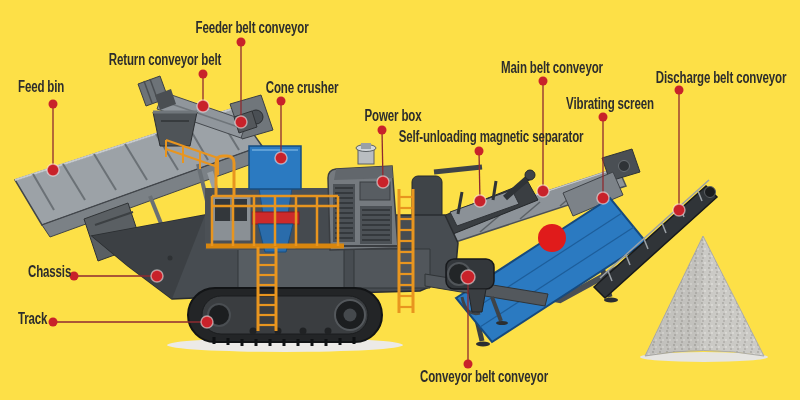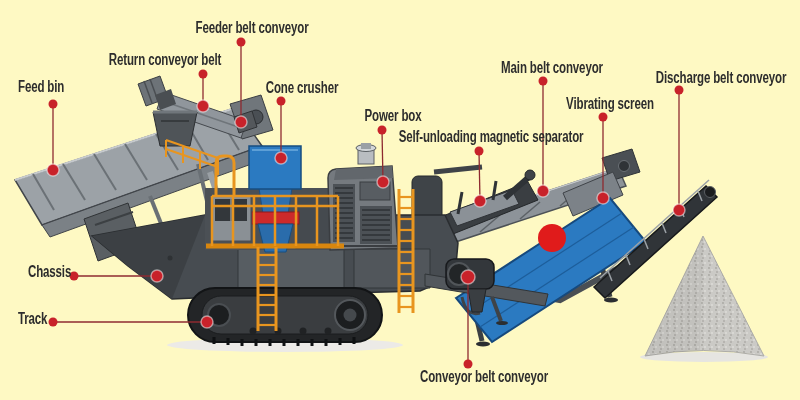--- a/index.html
+++ b/index.html
@@ -1,20 +1,20 @@
 <!DOCTYPE html>
 <html><head>
 <meta charset="utf-8">
 <title>Diagram</title>
 <style>
   html,body{margin:0;padding:0;}
   body{background:#e9e9e9;}
   #stage{
     position:relative;width:800px;height:400px;overflow:hidden;
-    background:#fef9c3;font-family:"Liberation Sans",sans-serif;
+    background:#fde047;font-family:"Liberation Sans",sans-serif;
   }
   #machine-svg{position:absolute;left:0;top:0;}
   .lbl{
     position:absolute;white-space:nowrap;line-height:1.1;
     font:700 16px "Liberation Sans",sans-serif;color:#2d2d2d;
     letter-spacing:-0.2px;
   }
   .lbl.c{transform:translateX(-50%) scaleX(0.72);}
   .lbl.l{transform-origin:left center;transform:scaleX(0.72);}
 </style>

